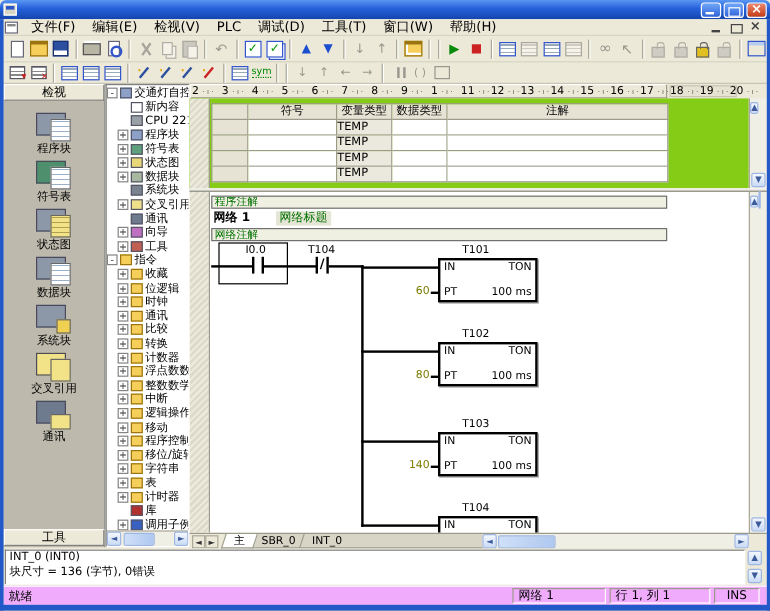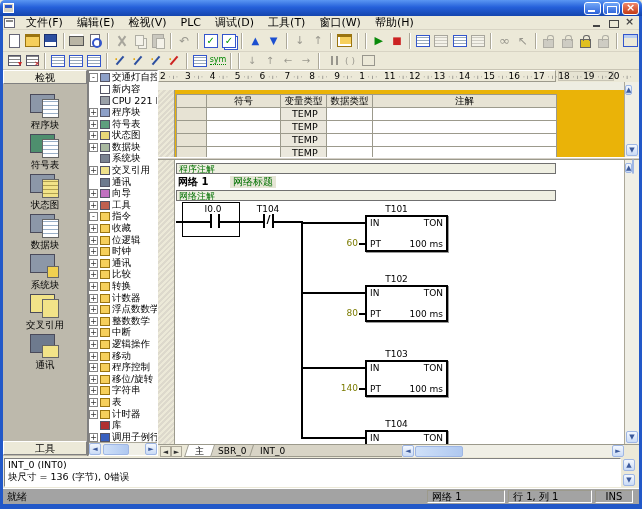--- a/index.html
+++ b/index.html
@@ -97,21 +97,21 @@
   .nav-ic[data-icon="system-block"]::after{width:10px;height:10px;background:#F0D050;background-image:none}
   .nav-ic[data-icon="communications"]::before{background:#6E7A8E}
   .nav-ic[data-icon="communications"]::after{height:11px;background:#F2E388;background-image:none}
   .nav-ic[data-icon="pg-pc"]::before{background:#D8D4C4;border-color:#777}
   .nav-ic[data-icon="pg-pc"]::after{width:11px;height:19px;background:#98A0B0;background-image:repeating-linear-gradient(0deg,#98A0B0 0 3px,#667 3px 4px)}
   .nav-label{font-size:9.5px;line-height:11px;margin-top:1px;white-space:nowrap}
   
   #tree{position:absolute;left:88px;top:70px;width:70px;height:386px;background:#fff;border:1px solid;border-color:#808080 #fff #fff #808080;overflow:hidden}
   #tree-rows{height:373px;overflow:hidden;padding-top:1px}
   .trow{height:11.6px;display:flex;align-items:center;white-space:nowrap;font-size:9.5px}
-  .trow[data-level="1"]{}
+  .trow[data-level="1"]{padding-left:9px}
   .texp{width:9px;height:9px;min-width:9px;border:1px solid #848484;background:#fff;font-size:8px;line-height:7px;text-align:center;margin-right:1px;color:#333}
   .texp:not([data-exp]){visibility:hidden}
   .ticon{width:10px;height:9px;min-width:10px;margin:0 2px 0 1px;background:#8DA0C8;border:1px solid #556}
   .ticon[data-ticon="whats-new"]{background:#fff}
   .ticon[data-ticon="cpu"]{background:#9AA0A8}
   .ticon[data-ticon="symbol-table"]{background:#5E9F7E}
   .ticon[data-ticon="status-chart"]{background:#E8D878}
   .ticon[data-ticon="data-block"]{background:#A8B8A0}
   .ticon[data-ticon="system-block"]{background:#7A8290}
   .ticon[data-ticon="cross-reference"]{background:#EFE08A}
@@ -130,24 +130,24 @@
   #editor{position:absolute;left:158px;top:70px;width:481px;height:387px;background:#EEEDE2}
   #ruler{position:absolute;left:0;top:0;width:481px;height:12px;background:#ECE9D8;overflow:hidden}
   #ruler-raised{position:absolute;left:0;top:0;width:398px;height:12px;background:#ECE9D8;border:1px solid;border-color:#fff #9C9A8C #9C9A8C #fff}
   #ruler-flat{position:absolute;left:400px;top:1px;width:56px;height:10px;background:#E6E3D2;border:1px solid #C8C4B4}
   #ruler-cells{position:absolute;left:2px;top:1px;display:flex}
   .rcell{width:24.9px;font-size:9px;line-height:10px;display:inline-flex}
   .rcell::after{content:"· ı ·";font-size:6px;color:#666;margin-left:3px;line-height:12px}
   .hatch{position:absolute;left:0;top:0;width:17px;bottom:0;border-right:1px solid #9C9A8C;
     background:repeating-linear-gradient(135deg,#DDD9CC 0 2px,#ECE9D8 2px 4px)}
   
-  #vartable{position:absolute;left:0;top:20px;width:466px;height:75px;background:#eab308;overflow:hidden}
+  #vartable{position:absolute;left:0;top:12px;width:466px;height:75px;background:#84cc16;overflow:hidden}
   #vt-grid{position:absolute;left:18px;top:4px;border-top:1px solid #9C9A8C;border-left:1px solid #9C9A8C}
   .vt-row{display:flex;height:13px}
-  .vt-cell{border-right:1px solid #9C9A8C;border-bottom:1px solid #9C9A8C;font-size:9.5px;line-height:12px;padding:0 11px;overflow:hidden;white-space:nowrap}
+  .vt-cell{border-right:1px solid #9C9A8C;border-bottom:1px solid #9C9A8C;font-size:9.5px;line-height:12px;padding:0 0;overflow:hidden;white-space:nowrap}
   .vt-hdr .vt-cell{background:#E7E3D4;text-align:center;padding:0}
   .c0{width:30px;background:#E7E3D4}
   .c1{width:74px;background:#fff}
   .c2{width:46px;background:#EBE8DD}
   .c3{width:46px;background:#fff}
   .c4{width:184px;background:#fff}
   .vt-hdr .c1,.vt-hdr .c2,.vt-hdr .c3,.vt-hdr .c4{background:#E7E3D4}
   #splitter{position:absolute;left:0;top:87px;width:481px;height:3px;background:#D4D0C8;border-top:1px solid #fff;border-bottom:1px solid #9C9A8C}
   
   #lad{position:absolute;left:0;top:90px;width:466px;height:284px;background:#fff;overflow:hidden}
@@ -191,21 +191,21 @@
   #tab-filler{width:120px;height:12px;background:#D8D4C6;border-bottom:1px solid #9C9A8C;transform:skewX(-18deg);margin-left:-2px}
   #lad-hscroll{position:absolute;left:244px;top:375px;width:222px;height:12px;background:#F0EFE6;display:flex;align-items:center}
   #lad-hscroll .sthumb{width:48px;height:11px;margin-left:1px}
   #hs-right{position:absolute;right:0}
   
   #output{position:absolute;left:3px;top:457px;width:636px;height:31px;background:#ECE9D8;padding:1px}
   #out-box{position:absolute;left:1px;top:1px;right:18px;bottom:1px;background:#fff;border:1px solid;border-color:#808080 #fff #fff #808080;padding:0 3px;overflow:hidden}
   .out-line{font-size:9.5px;line-height:12px;white-space:nowrap}
   #out-scroll{position:absolute;right:2px;top:2px;width:14px;bottom:2px;display:flex;flex-direction:column;justify-content:space-between}
   
-  #statusbar{position:absolute;left:3px;top:488px;width:636px;height:16px;background:#a3a3a3;border-top:1px solid #fff;display:flex;align-items:center;font-size:10px}
+  #statusbar{position:absolute;left:3px;top:488px;width:636px;height:16px;background:#f0abfc;border-top:1px solid #fff;display:flex;align-items:center;font-size:10px}
   .sb-main{width:424px;padding-left:4px}
   .sb-field{height:13px;line-height:12px;border:1px solid;border-color:#9C9A8C #fff #fff #9C9A8C;padding:0 4px;margin-right:3px;overflow:hidden;white-space:nowrap}
   #sb-net{width:78px}#sb-pos{width:84px}#sb-mode{width:38px;text-align:center}
 </style>
 </head>
 <body>
 
 <div id="win">
 
   <div id="titlebar">

